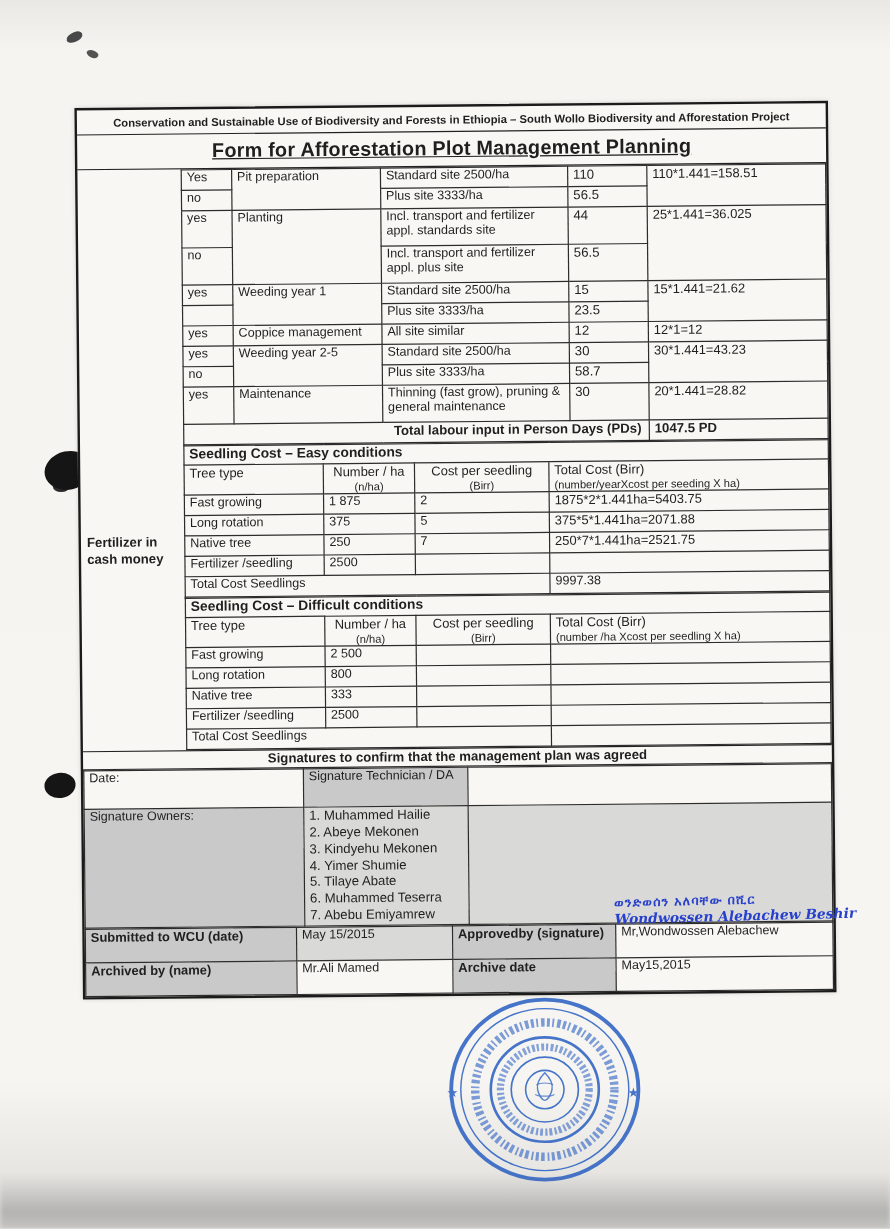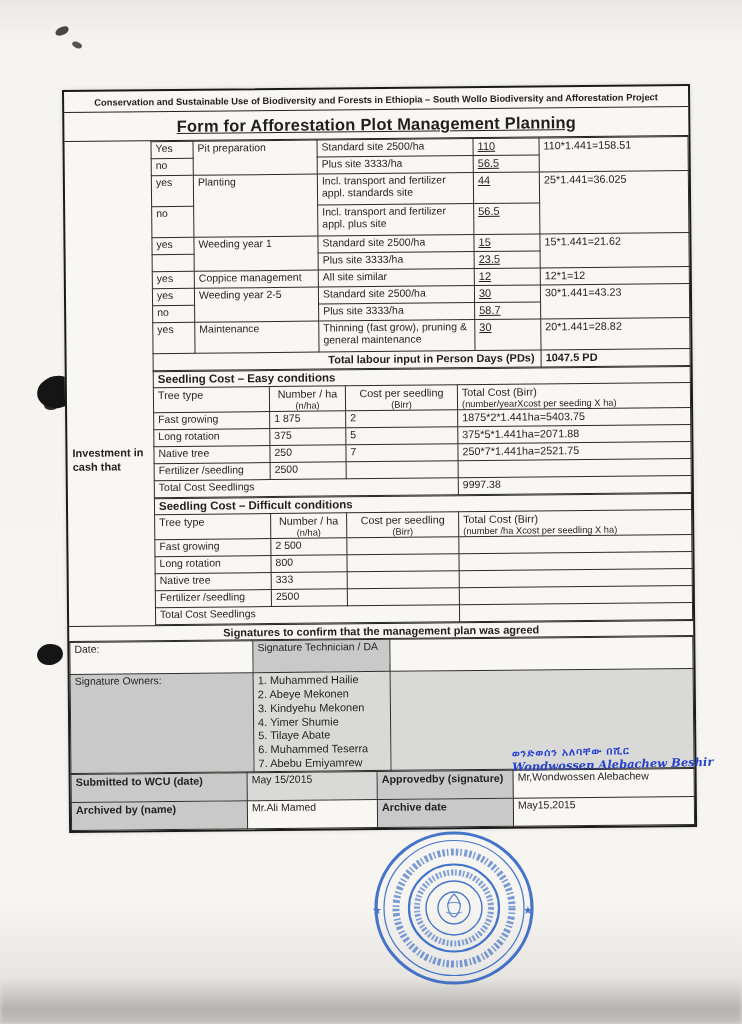--- a/index.html
+++ b/index.html
@@ -31,21 +31,21 @@
   }
   .mid{display:flex;border-top:1.6px solid #222;}
   .gutter{width:86px;position:relative;flex:none;}
   .gutter-label{position:absolute;left:5px;top:305px;width:78px;font-weight:bold;font-size:11px;line-height:1.25;}
   .tables{flex:1;min-width:0;}
   table{border-collapse:collapse;width:100%;table-layout:fixed;}
   td{border:1.4px solid #2c2c2c;padding:1px 4px 0 4px;font-size:10.5px;line-height:1.14;vertical-align:top;
      overflow:hidden;}
   tr.single td{height:15px;}
   tr.double td{height:29px;}
-  td.num{font-size:11px;text-decoration:underline;}
+  td.num{font-size:11px;}
   td.calc{font-size:10.8px;}
   .total-label{text-align:right;font-weight:bold;font-size:11px;padding-right:6px;}
   .total-val{font-weight:bold;font-size:11px;}
   .section-title{font-weight:bold;font-size:11.5px;padding:1px 4px;}
   .hdr-main{font-size:10.8px;}
   .hdr-sub{font-size:9.3px;}
   th,td{text-align:left;font-weight:normal;}
   .shade{background:#c9c9c9;}
   .shade-lt{background:#d9d9d8;}
   .sig-head{border-top:1.8px solid #222;border-bottom:1.4px solid #2c2c2c;text-align:center;
@@ -68,21 +68,21 @@
 <div class="hole" style="left:44px;top:401px;width:14px;height:9px;opacity:.9;"></div>
 <div class="hole" style="left:37px;top:644px;width:26px;height:21px;transform:rotate(-8deg);"></div>
 
 <div class="form">
 
   <div class="project-line">Conservation and Sustainable Use of Biodiversity and Forests in Ethiopia – South Wollo Biodiversity and Afforestation Project</div>
   <div class="form-title">Form for Afforestation Plot Management Planning</div>
 
   <div class="mid">
     <div class="gutter">
-      <div class="gutter-label">Investment in cash that</div>
+      <div class="gutter-label">Fertilizer in cash money</div>
     </div>
 
     <div class="tables">
 
       <table>
         <colgroup>
             <col style="width:42px">
             <col style="width:124px">
             <col style="width:156px">
             <col style="width:66px">

